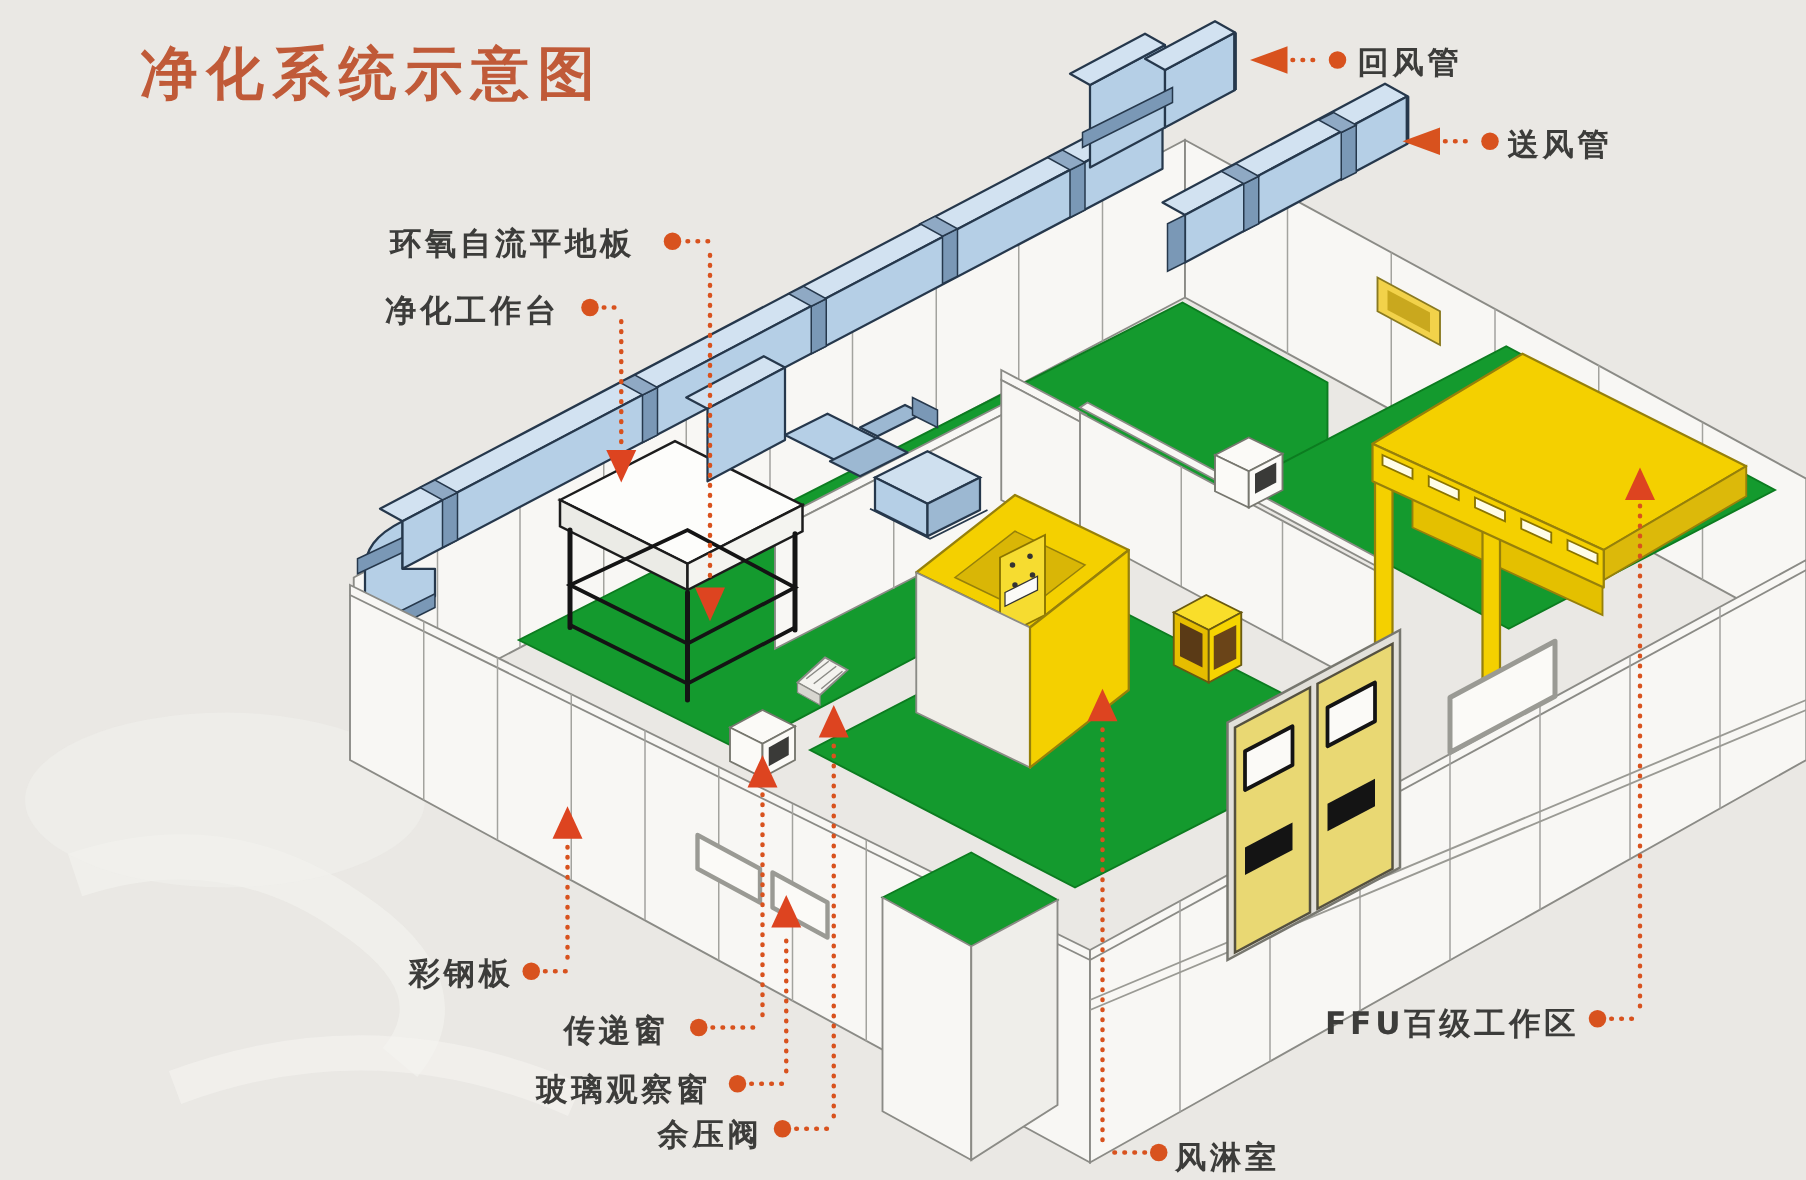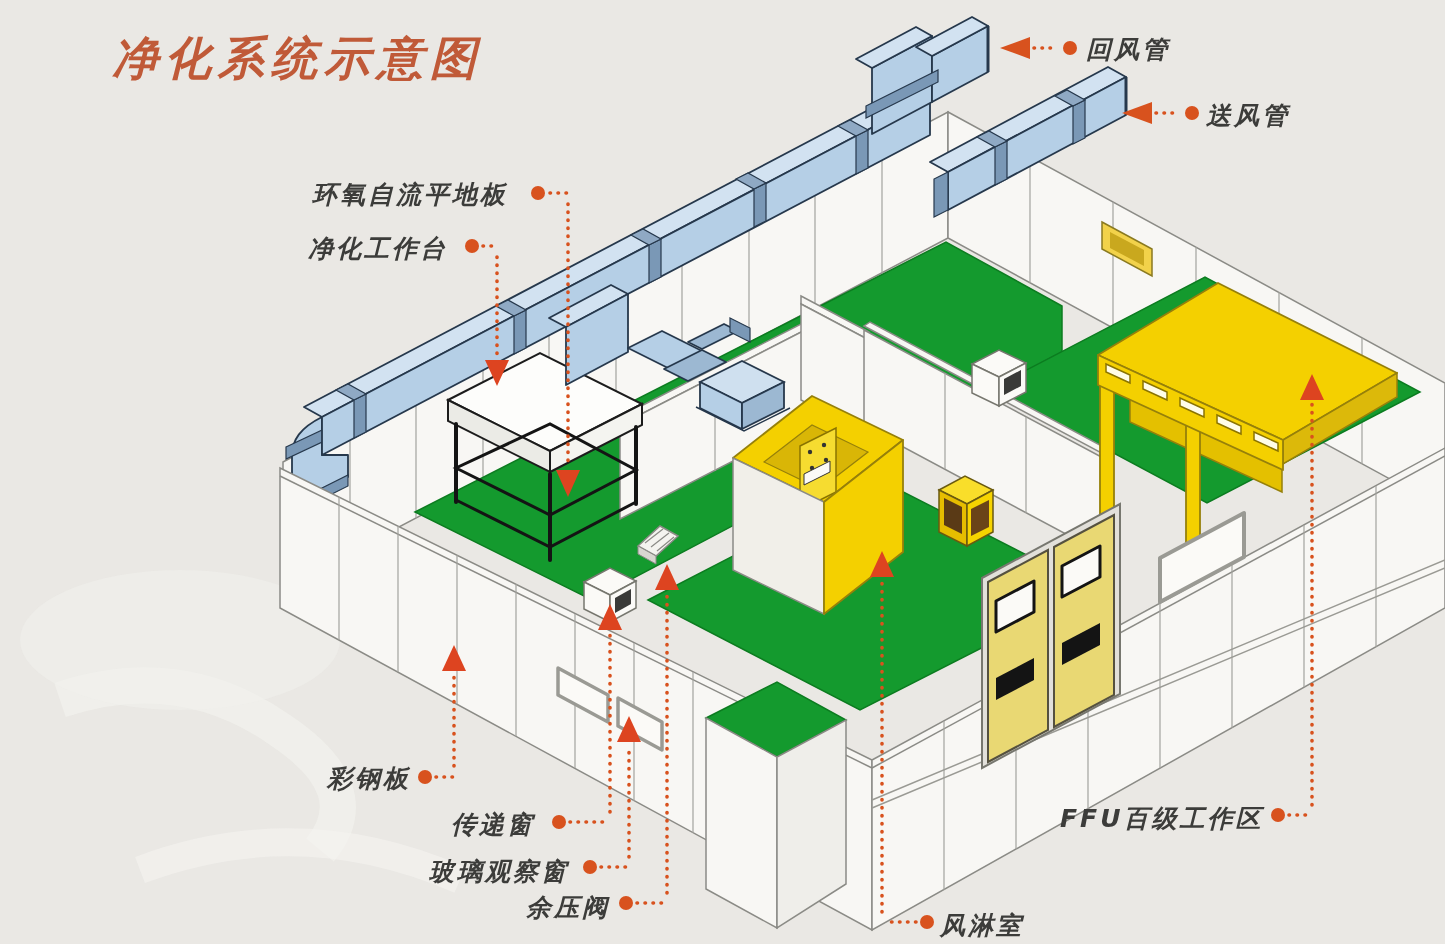--- a/index.html
+++ b/index.html
@@ -1,21 +1,21 @@
 <!DOCTYPE html>
 <html><head>
 <meta charset="utf-8">
 <style>
   html,body{margin:0;padding:0;}
   body{
     width:1445px;height:944px;overflow:hidden;
     background:#eae8e4;
     font-family:"DejaVu Sans","Liberation Sans",sans-serif;
   }
-  .stage{position:relative;width:1333px;height:944px;font-style:italic;}
+  .stage{position:relative;width:1333px;height:944px;}
   svg{display:block;}
   .title-text{
     font-size:46px;font-weight:bold;letter-spacing:7px;
     fill:#c05a38;
     font-family:"DejaVu Sans","Liberation Sans",sans-serif;
   }
   .callout{
     font-size:25px;font-weight:bold;letter-spacing:3px;
     fill:#3c3c3a;
     font-family:"DejaVu Sans","Liberation Sans",sans-serif;

